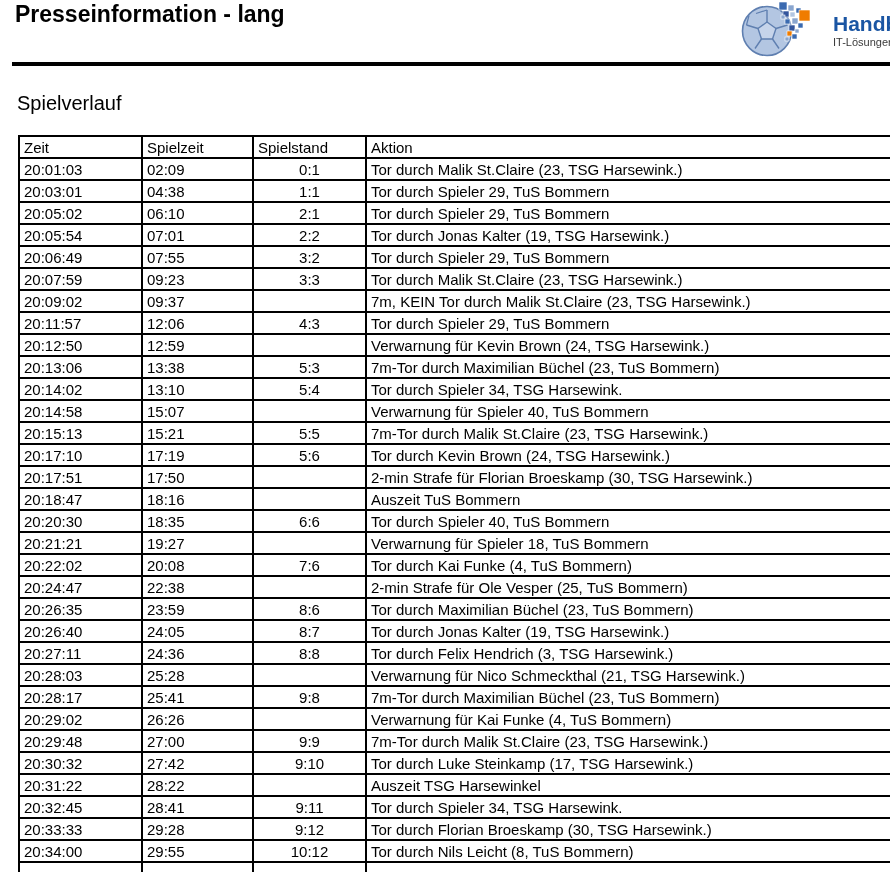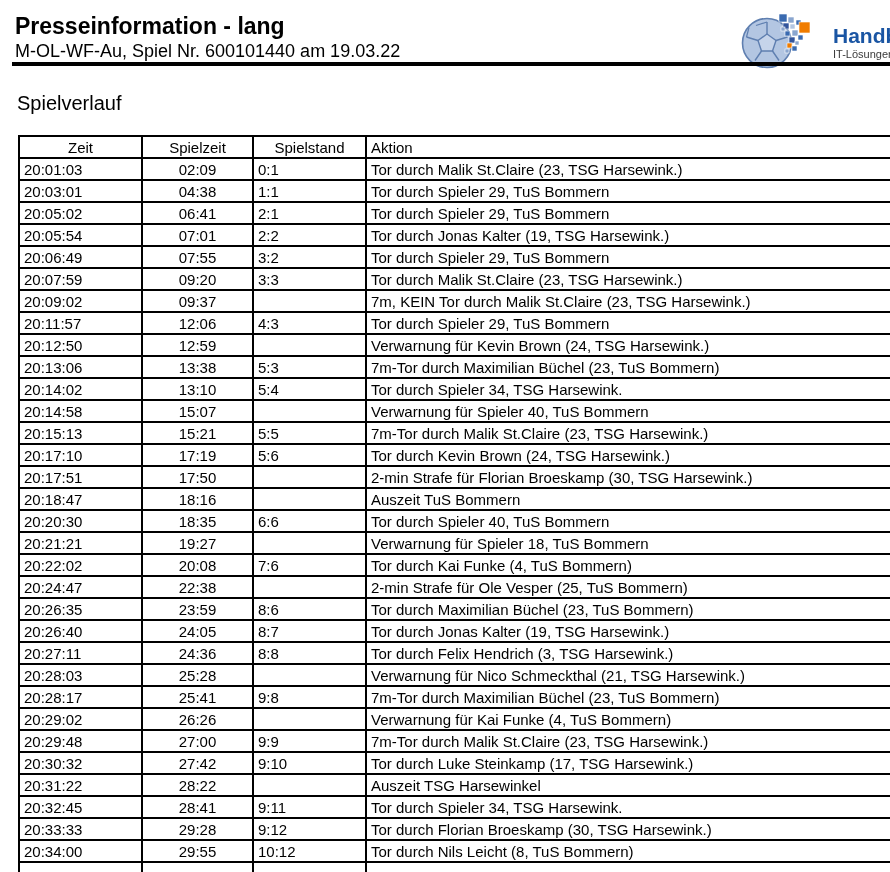--- a/index.html
+++ b/index.html
@@ -1,51 +1,50 @@
 <!DOCTYPE html>
 <html><head>
 <meta charset="utf-8">
 <style>
   html,body{margin:0;padding:0;}
   body{
     width:890px;height:872px;overflow:hidden;position:relative;
     background:#ffffff;color:#000;
     font-family:"Liberation Sans", sans-serif;
   }
-  .doc-header{position:absolute;left:0;top:12px;width:890px;height:60px;}
+  .doc-header{position:absolute;left:0;top:0;width:890px;height:60px;}
   .doc-title{position:absolute;left:15px;top:1px;font-size:23px;font-weight:bold;letter-spacing:0px;white-space:nowrap;}
   .doc-subtitle{position:absolute;left:15px;top:29px;font-size:18px;white-space:nowrap;}
   .header-rule{position:absolute;left:12px;top:62px;width:878px;height:4px;background:#000;}
   .logo{position:absolute;left:737px;top:0px;width:160px;height:58px;}
   .logo svg{position:absolute;left:0;top:2px;}
   .logo-brand{position:absolute;left:96px;top:12px;font-size:21px;font-weight:bold;color:#1a55a3;white-space:nowrap;}
   .logo-tagline{position:absolute;left:96px;top:36px;font-size:11px;color:#3a3a3a;white-space:nowrap;}
   .section-title{position:absolute;left:17px;top:92px;font-size:20px;white-space:nowrap;}
   .game-table{
     position:absolute;left:18px;top:135px;
     border-collapse:collapse;table-layout:fixed;width:886px;
     font-size:15px;
   }
   .game-table th,.game-table td{
     border:2px solid #000;height:20px;padding:0 4px;
     font-weight:normal;white-space:nowrap;overflow:hidden;
   }
   .col-zeit{width:113px;}
-  .col-spielzeit{width:101px;text-align:center;}
-  .col-spielstand{width:103px;}
+  .col-spielzeit{width:101px;text-align:left;}
+  .col-spielstand{width:103px;text-align:center;}
   .col-aktion{width:542px;text-align:left;padding-left:7px;}
-  .game-table thead th{text-align:center;}
+  .game-table thead th{text-align:left;}
   .game-table thead th.col-aktion{text-align:left;}
 </style>
 </head>
 <body>
 
 <div class="doc-header">
   <div class="doc-title">Presseinformation - lang</div>
-  <div class="doc-subtitle">M-OL-WF-Au, Spiel Nr. 600101440 am 19.03.22</div>
 
   <div class="logo">
     <svg width="100" height="56" viewBox="0 0 100 56">
 
       <circle cx="30" cy="29" r="24.5" fill="#b3c6e2" stroke="#5f7fb0" stroke-width="1.6"></circle>
 
       <path d="M30 20 L39 26.5 L35.5 37 L24.5 37 L21 26.5 Z" fill="#c6d4ea" stroke="#5f7fb0" stroke-width="1.4"></path>
       <path d="M30 20 L30 8 M39 26.5 L50.5 23 M35.5 37 L42 46.5 M24.5 37 L18 46.5 M21 26.5 L9.5 23" stroke="#5f7fb0" stroke-width="1.4" fill="none"></path>
       <path d="M30 8 L19 11.5 M9.5 23 L12 13.5" stroke="#5f7fb0" stroke-width="1.2" fill="none"></path>
 
@@ -94,39 +93,39 @@
         <td class="col-aktion">Tor durch Malik St.Claire (23, TSG Harsewink.)</td>
       </tr>
       <tr>
         <td class="col-zeit">20:03:01</td>
         <td class="col-spielzeit">04:38</td>
         <td class="col-spielstand">1:1</td>
         <td class="col-aktion">Tor durch Spieler 29, TuS Bommern</td>
       </tr>
       <tr>
         <td class="col-zeit">20:05:02</td>
-        <td class="col-spielzeit">06:41</td>
+        <td class="col-spielzeit">06:10</td>
         <td class="col-spielstand">2:1</td>
         <td class="col-aktion">Tor durch Spieler 29, TuS Bommern</td>
       </tr>
       <tr>
         <td class="col-zeit">20:05:54</td>
         <td class="col-spielzeit">07:01</td>
         <td class="col-spielstand">2:2</td>
         <td class="col-aktion">Tor durch Jonas Kalter (19, TSG Harsewink.)</td>
       </tr>
       <tr>
         <td class="col-zeit">20:06:49</td>
         <td class="col-spielzeit">07:55</td>
         <td class="col-spielstand">3:2</td>
         <td class="col-aktion">Tor durch Spieler 29, TuS Bommern</td>
       </tr>
       <tr>
         <td class="col-zeit">20:07:59</td>
-        <td class="col-spielzeit">09:20</td>
+        <td class="col-spielzeit">09:23</td>
         <td class="col-spielstand">3:3</td>
         <td class="col-aktion">Tor durch Malik St.Claire (23, TSG Harsewink.)</td>
       </tr>
       <tr>
         <td class="col-zeit">20:09:02</td>
         <td class="col-spielzeit">09:37</td>
         <td class="col-spielstand"></td>
         <td class="col-aktion">7m, KEIN Tor durch Malik St.Claire (23, TSG Harsewink.)</td>
       </tr>
       <tr>

